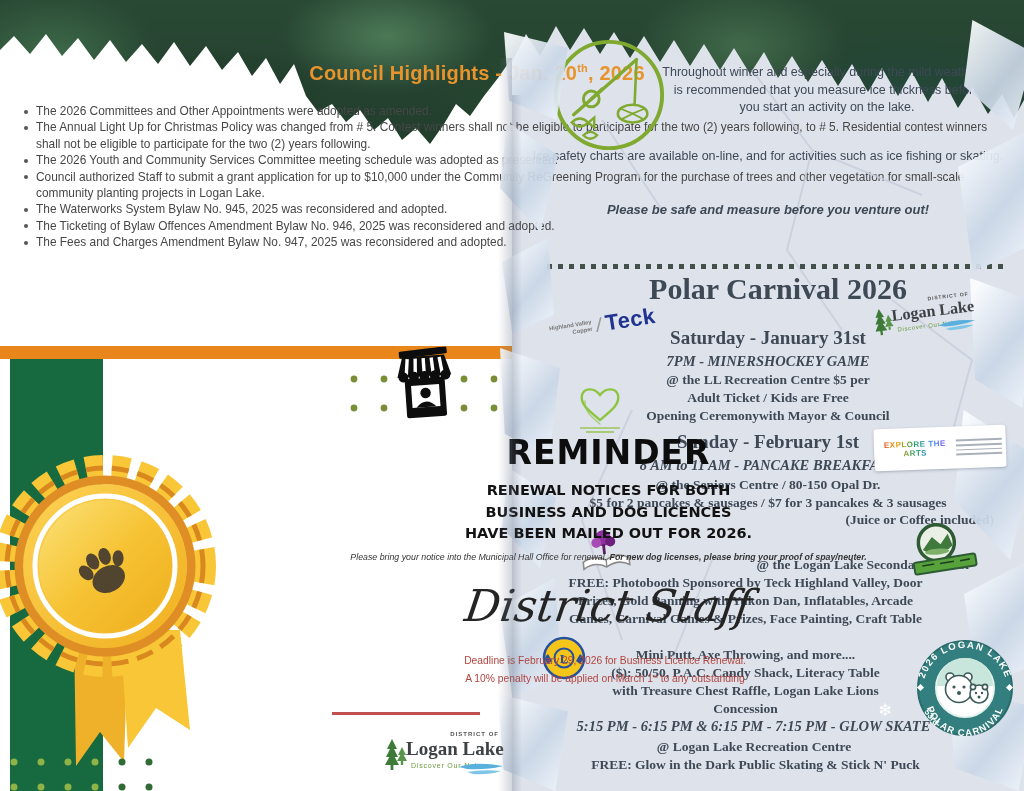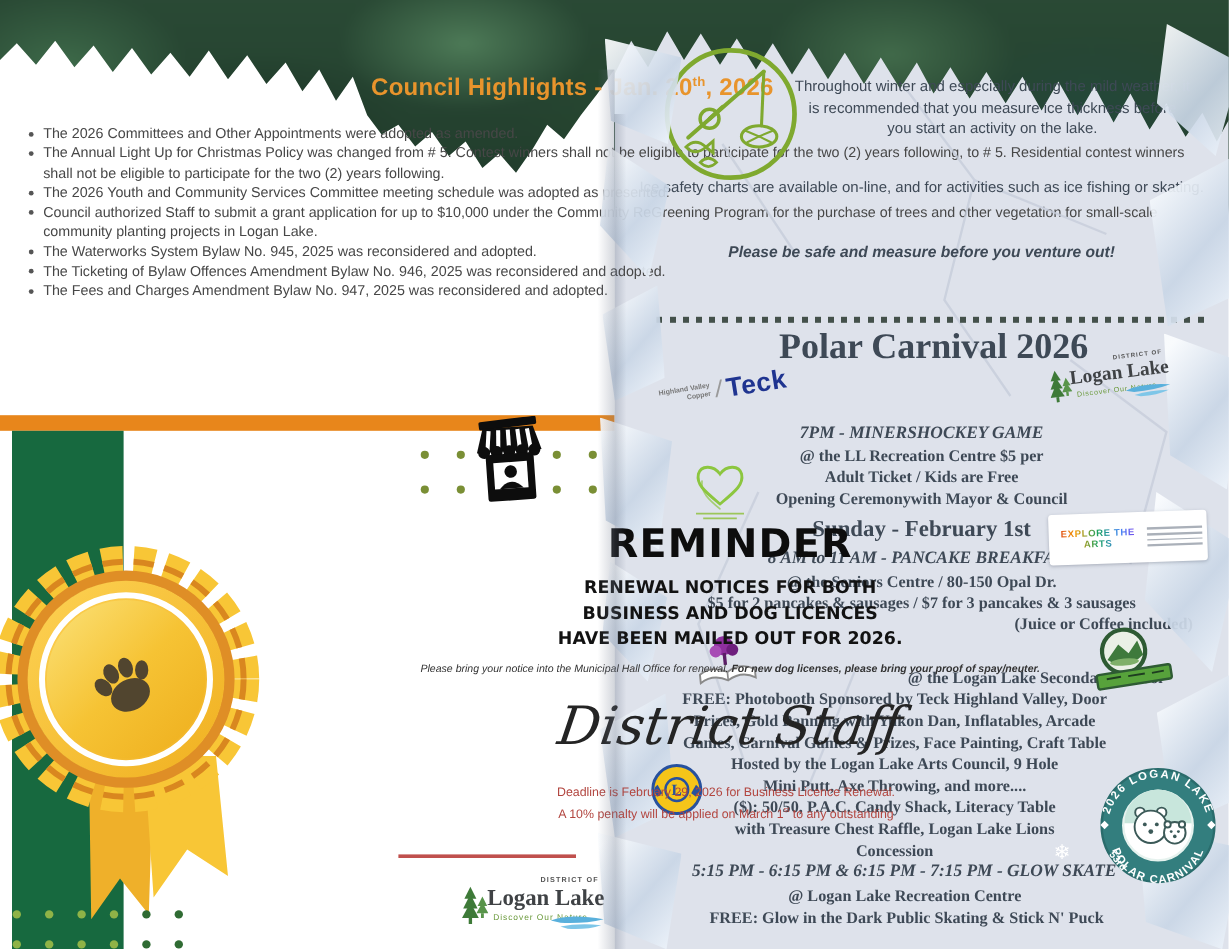--- a/index.html
+++ b/index.html
@@ -304,36 +304,36 @@
     </svg>
 
     <p class="txt sans" style="left:150px;right:32px;top:64px;">Throughout winter and especially during the mild weather, it is recommended that you measure ice thickness before you start an activity on the lake.</p>
     <p class="txt sans" style="left:20px;right:20px;top:148px;">Ice safety charts are available on-line, and for activities such as ice fishing or skating.</p>
     <p class="txt warning" style="left:20px;right:20px;top:202px;">Please be safe and measure before you venture out!</p>
 
     <div class="dotline"></div>
 
     <div class="txt serif carn-title" style="left:60px;right:40px;top:272px;">Polar Carnival 2026</div>
 
+    <div class="txt serif day-head" style="left:30px;right:30px;top:327px;">Saturday - January 31st</div>
     <div class="txt serif ev-title" style="left:30px;right:30px;top:353px;">7PM - MINERSHOCKEY GAME</div>
     <div class="txt serif ev-line" style="left:30px;right:30px;top:371px;">@ the LL Recreation Centre $5 per</div>
     <div class="txt serif ev-line" style="left:30px;right:30px;top:389px;text-align:center;">Adult Ticket / Kids are Free</div>
     <div class="txt serif ev-line" style="left:30px;right:30px;top:407px;">Opening Ceremonywith Mayor &amp; Council</div>
 
     <div class="txt serif day-head" style="left:30px;right:30px;top:431px;">Sunday - February 1st</div>
     <div class="txt serif ev-title" style="left:30px;right:30px;top:457px;">8 AM to 11 AM - PANCAKE BREAKFAST</div>
     <div class="txt serif ev-line" style="left:30px;right:30px;top:476px;">@ the Seniors Centre / 80-150 Opal Dr.</div>
     <div class="txt serif ev-line" style="left:30px;right:30px;top:494px;">$5 for 2 pancakes &amp; sausages / $7 for 3 pancakes &amp; 3 sausages</div>
     <div class="txt serif ev-line" style="left:30px;right:30px;top:511px;text-align:right;">(Juice or Coffee included)</div>
 
     <div class="txt serif ev-line" style="left:0;right:55px;top:556px;text-align:right;">@ the Logan Lake Secondary School</div>
     <div class="txt serif ev-line" style="left:10px;right:55px;top:574px;">FREE: Photobooth Sponsored by Teck Highland Valley, Door</div>
     <div class="txt serif ev-line" style="left:10px;right:55px;top:592px;">Prizes, Gold Panning with Yukon Dan, Inflatables, Arcade</div>
     <div class="txt serif ev-line" style="left:10px;right:55px;top:610px;">Games, Carnival Games &amp; Prizes, Face Painting, Craft Table</div>
-    <div class="txt serif ev-line" style="left:10px;right:55px;top:628px;">Hosted by the Logan Lake Arts Council, 9 Hole</div>
     <div class="txt serif ev-line" style="left:10px;right:55px;top:646px;">Mini Putt, Axe Throwing, and more....</div>
     <div class="txt serif ev-line" style="left:10px;right:55px;top:664px;">($): 50/50, P.A.C. Candy Shack, Literacy Table</div>
     <div class="txt serif ev-line" style="left:10px;right:55px;top:682px;">with Treasure Chest Raffle, Logan Lake Lions</div>
     <div class="txt serif ev-line" style="left:10px;right:55px;top:700px;">Concession</div>
 
     <div class="txt serif ev-title" style="left:15px;right:44px;top:718px;">5:15 PM - 6:15 PM &amp; 6:15 PM - 7:15 PM - GLOW SKATE</div>
     <div class="txt serif ev-line" style="left:12px;right:40px;top:738px;">@ Logan Lake Recreation Centre</div>
     <div class="txt serif ev-line" style="left:15px;right:40px;top:756px;font-family:Liberation Serif, serif;">FREE: Glow in the Dark Public Skating &amp; Stick N' Puck</div>
 
     <span class="snow" style="left:366px;top:700px;">❄</span>

